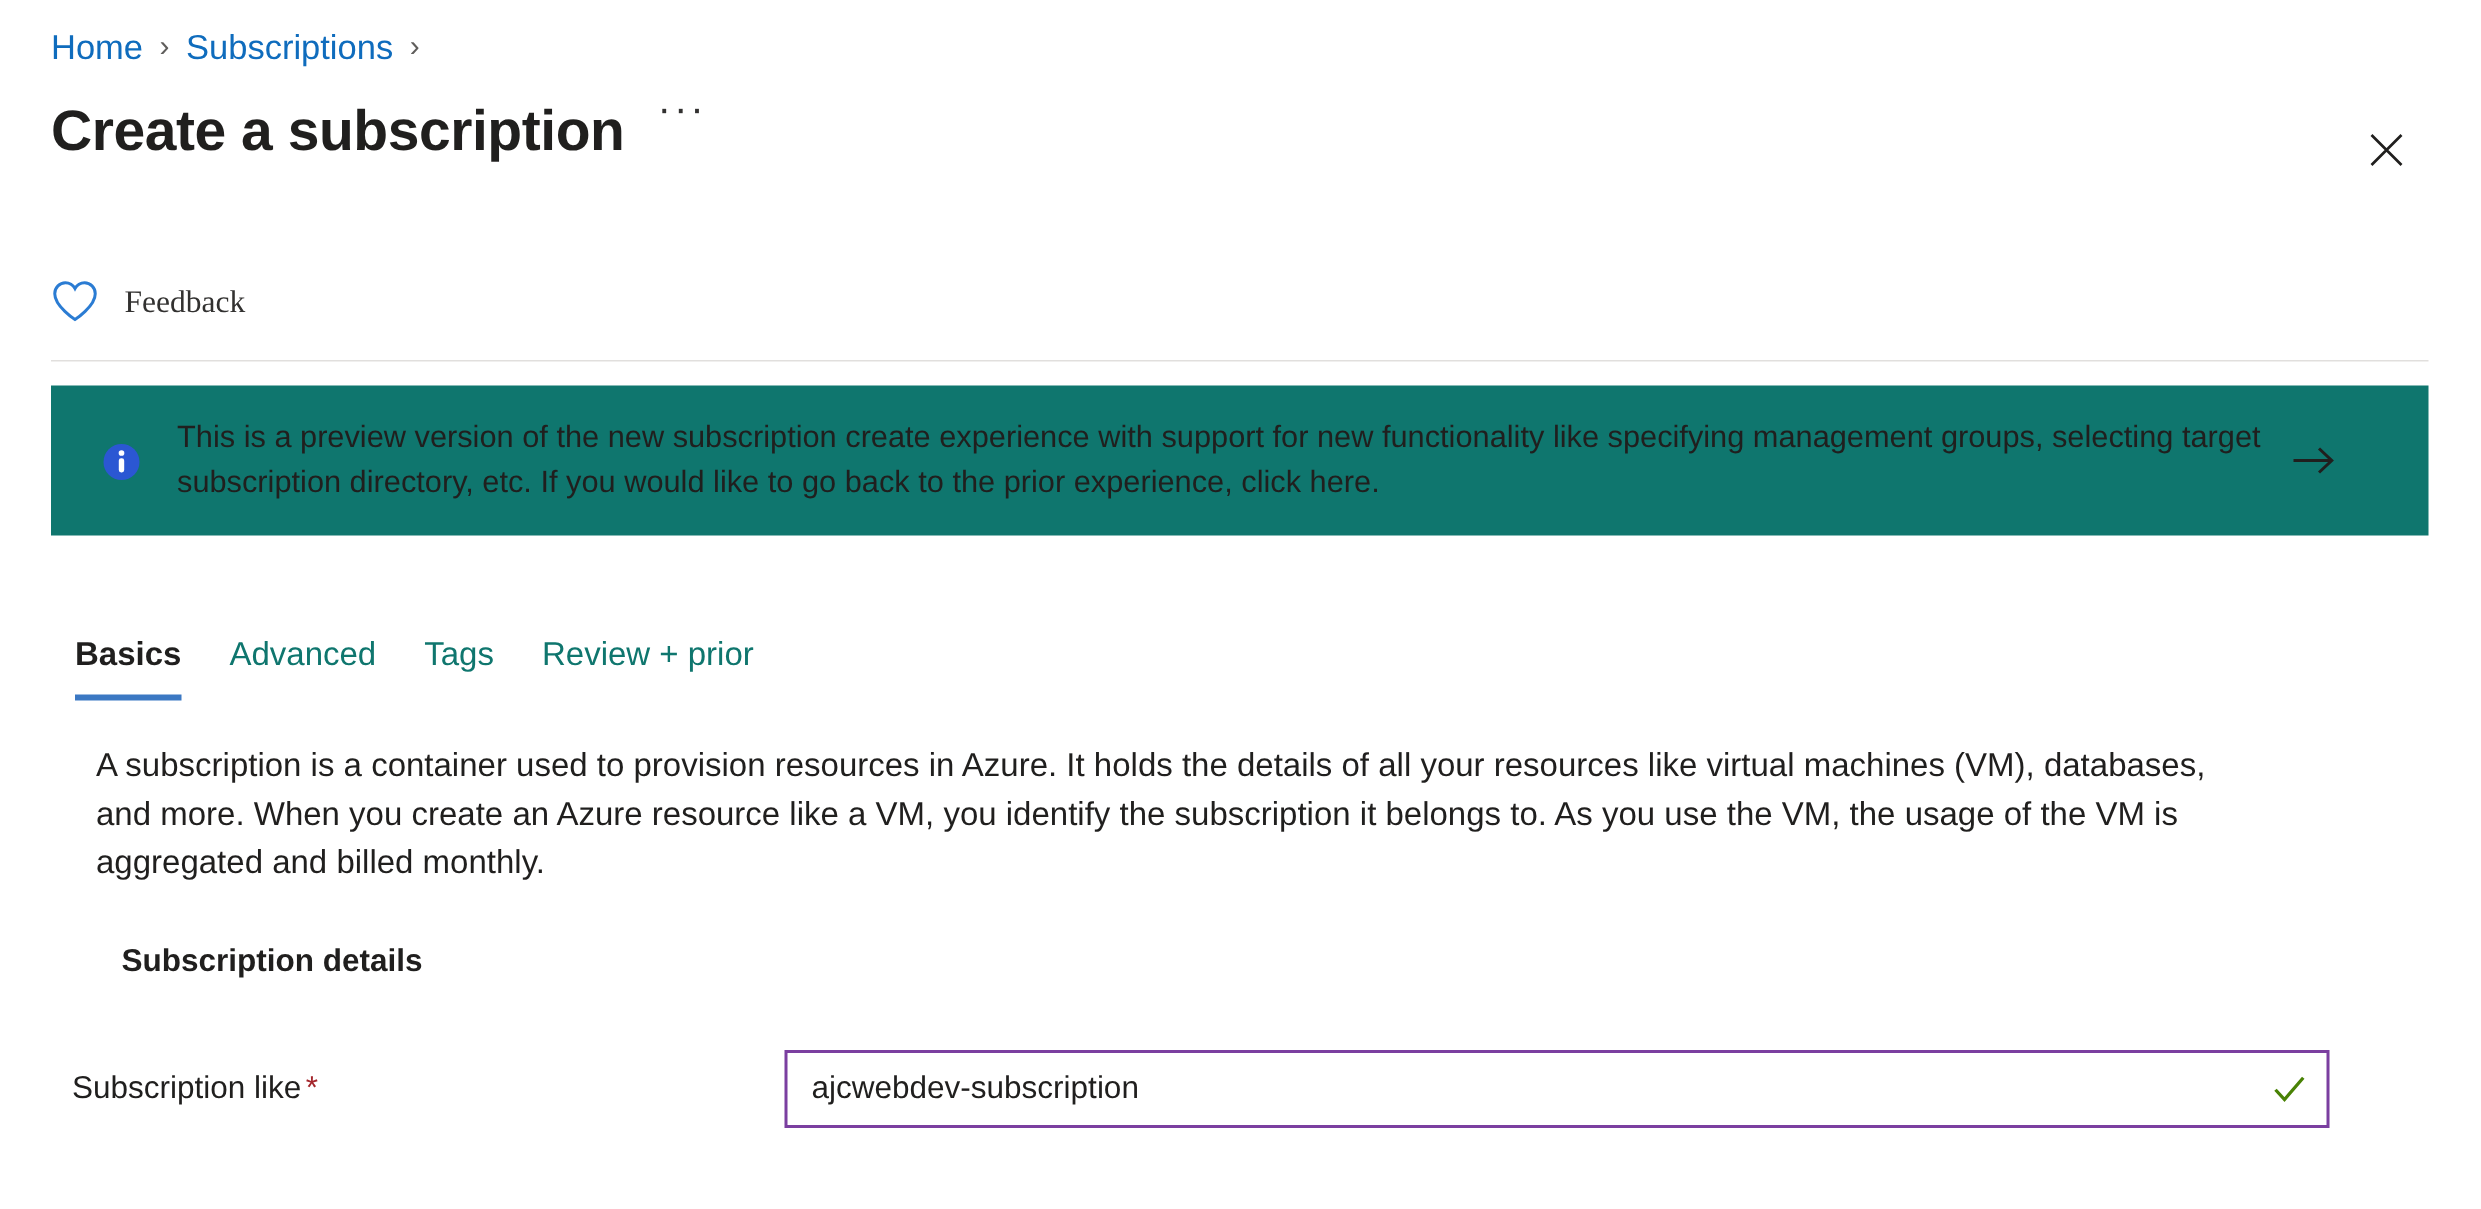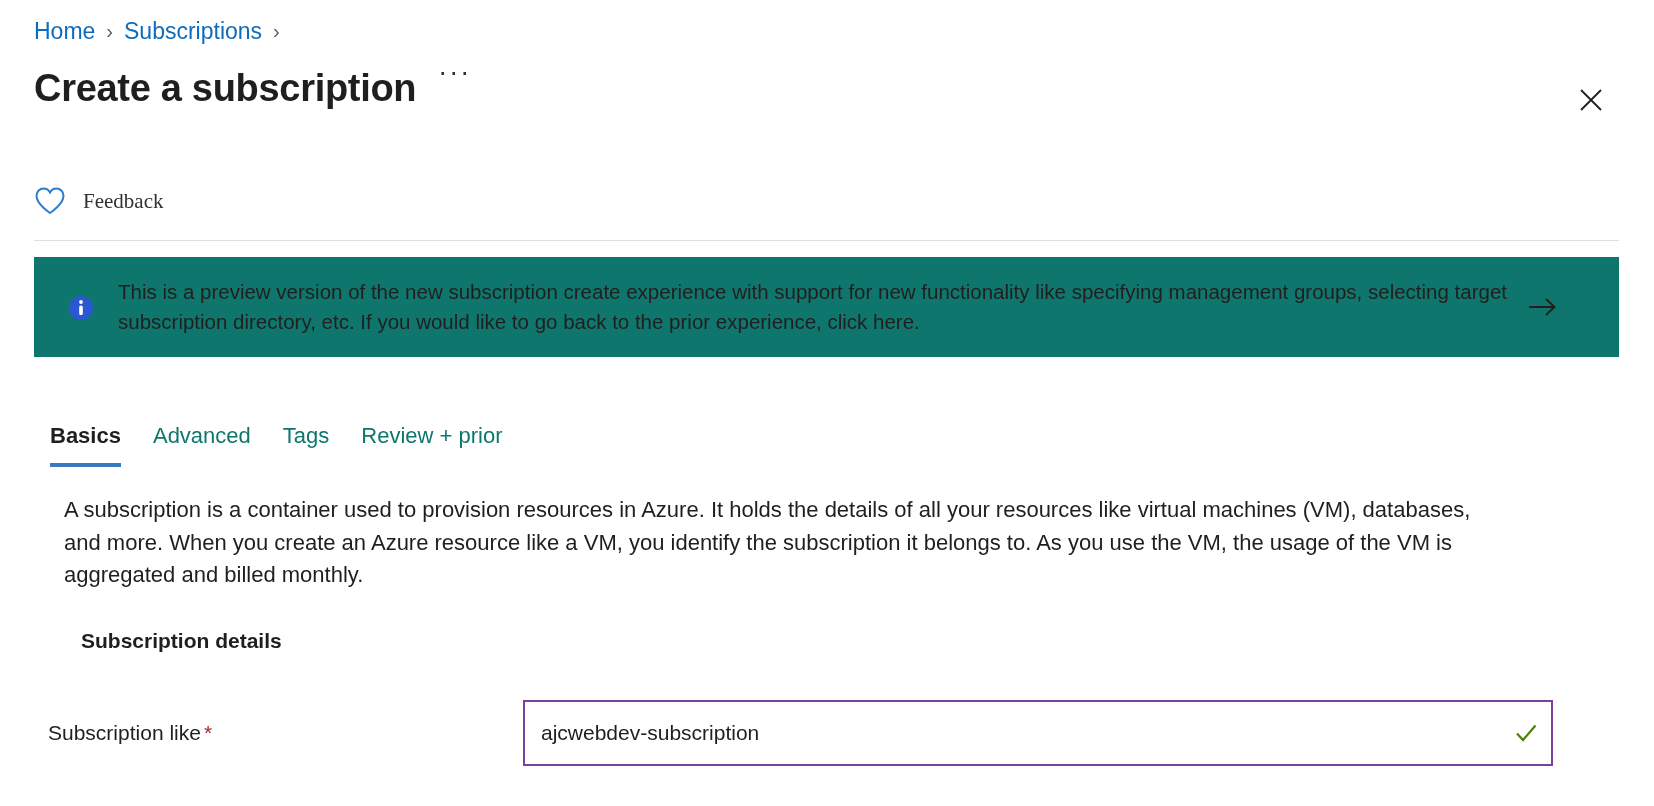--- a/index.html
+++ b/index.html
@@ -215,21 +215,21 @@
   }
   .req-star {
     color: #a4262c;
     font-size: 21px;
     margin-left: 3px;
   }
   .field-control {
     position: relative;
     flex: 1 1 auto;
     max-width: 1030px;
-    height: 66px;
+    height: 52px;
     border: 2px solid #8a2be2;
     border-color: #7b3fa0;
     background: #ffffff;
     box-sizing: border-box;
     display: flex;
     align-items: flex-end;
   }
   .field-input {
     border: none;
     outline: none;

